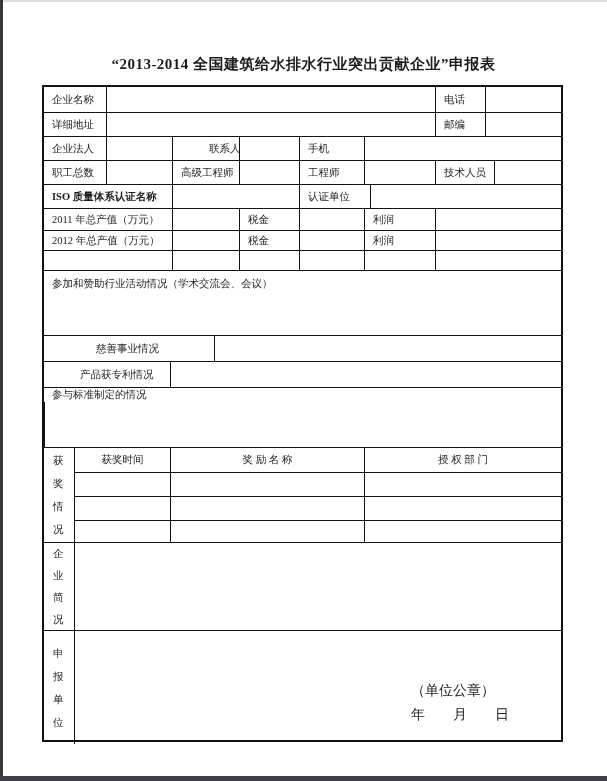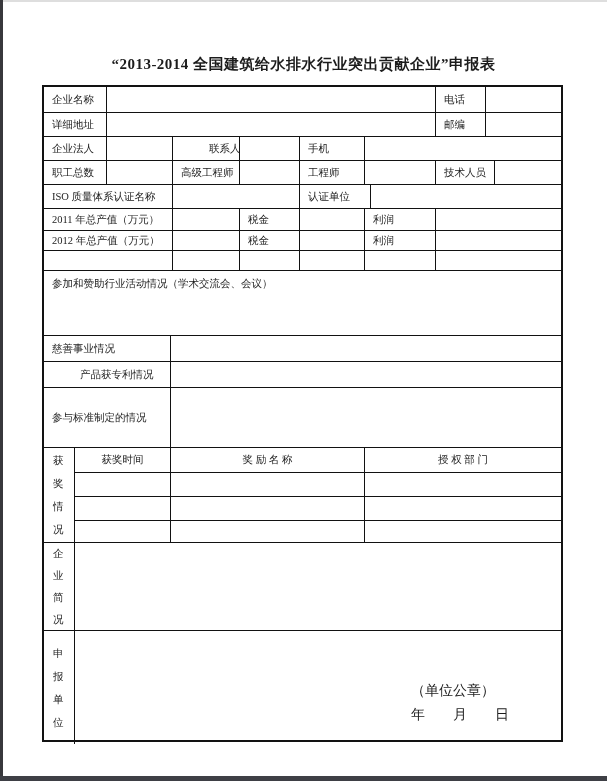--- a/index.html
+++ b/index.html
@@ -72,21 +72,21 @@
     <div class="cell blank" style="width:66px;"></div>
     <div class="cell" style="width:67px;">高级工程师</div>
     <div class="cell blank" style="width:60px;"></div>
     <div class="cell" style="width:65px;">工程师</div>
     <div class="cell blank" style="width:71px;"></div>
     <div class="cell" style="width:59px;">技术人员</div>
     <div class="cell blank grow"></div>
   </div>
 
   <div class="row" style="height:24px;">
-    <div class="cell nb" style="width:128px;">ISO 质量体系认证名称</div>
+    <div class="cell nb" style="width:128px;font-weight:bold;">ISO 质量体系认证名称</div>
     <div class="cell blank" style="width:127px;"></div>
     <div class="cell" style="width:71px;">认证单位</div>
     <div class="cell blank grow"></div>
   </div>
 
   <div class="row" style="height:22px;">
     <div class="cell nb" style="width:128px;">2011 年总产值（万元）</div>
     <div class="cell blank" style="width:67px;"></div>
     <div class="cell" style="width:60px;">税金</div>
     <div class="cell blank" style="width:65px;"></div>
@@ -110,30 +110,30 @@
     <div class="cell blank" style="width:65px;"></div>
     <div class="cell blank" style="width:71px;"></div>
     <div class="cell blank grow"></div>
   </div>
 
   <div class="row" style="height:65px;">
     <div class="cell nb grow toptext">参加和赞助行业活动情况（学术交流会、会议）</div>
   </div>
 
   <div class="row" style="height:26px;">
-    <div class="cell nb" style="width:126px;">慈善事业情况</div>
+    <div class="cell nb" style="width:126px;margin-left:44px;">慈善事业情况</div>
     <div class="cell blank grow"></div>
   </div>
 
   <div class="row" style="height:26px;">
     <div class="cell nb" style="width:126px;padding-left:36px;">产品获专利情况</div>
     <div class="cell blank grow"></div>
   </div>
 
-  <div class="row" style="height:60px;">
+  <div class="row" style="height:60px;flex-direction:column;">
     <div class="cell nb" style="width:126px;">参与标准制定的情况</div>
     <div class="cell blank grow"></div>
   </div>
 
   <div class="row" style="height:95px;">
     <div class="vcol nb tall">
       <span>获奖情况</span>
     </div>
     <div class="sub">
       <div class="subrow first" style="height:24px;">

